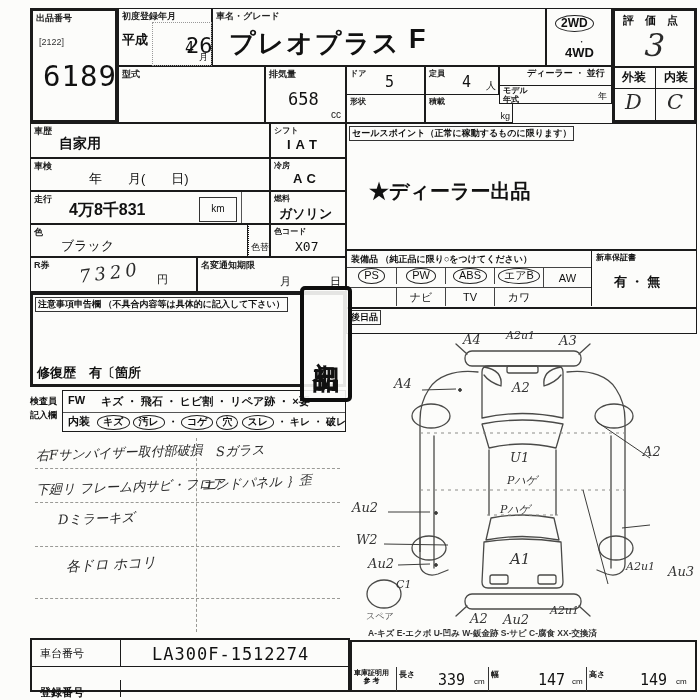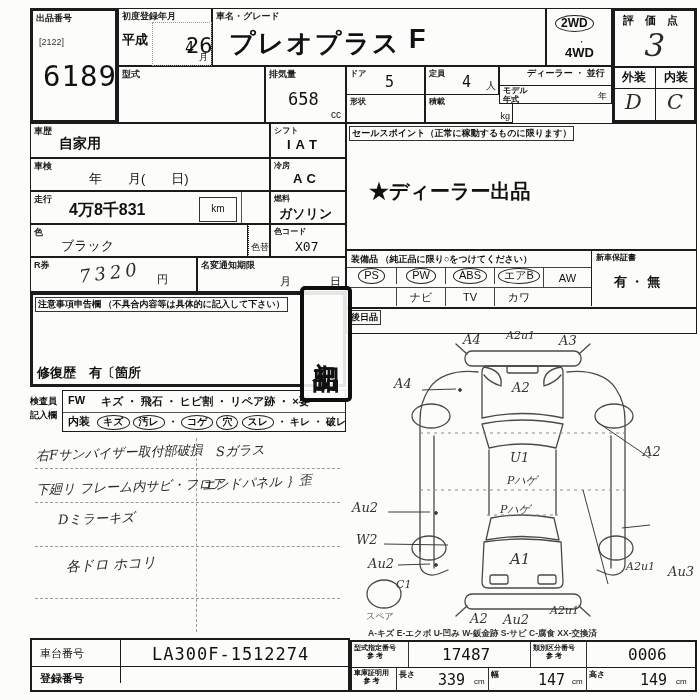--- a/index.html
+++ b/index.html
@@ -298,43 +298,28 @@
   </div>
 
   <span class="val" style="left:368px;top:628px;font-size:8.5px;font-weight:bold;color:#333;">A-キズ  E-エクボ  U-凹み  W-鈑金跡  S-サビ  C-腐食  XX-交換済</span>
 
   <div class="box" style="left:30px;top:638px;width:320px;height:54px;border-width:2.5px;">
     <div style="position:absolute;left:0;top:0;width:100%;height:26px;border-bottom:1.5px solid #1b1b1b;">
       <span class="val" style="left:8px;top:6px;font-size:11px;font-weight:normal;">車台番号</span>
       <span style="position:absolute;left:88px;top:0;height:100%;border-left:1.5px solid #1b1b1b;"></span>
       <span class="val mono" style="left:120px;top:4px;font-size:17px;letter-spacing:1px;">LA300F-1512274</span>
     </div>
-    <div style="position:absolute;left:0;top:26px;width:100%;height:17px;">
+    <div style="position:absolute;left:0;top:40px;width:100%;height:17px;">
       <span class="val" style="left:8px;top:5px;font-size:11px;font-weight:bold;">登録番号</span>
       <span style="position:absolute;left:88px;top:0;height:100%;border-left:1.5px solid #1b1b1b;"></span>
       <span class="val mono" style="left:120px;top:4px;font-size:14px;"></span>
     </div>
   </div>
 
   <div class="box" style="left:350px;top:640px;width:347px;height:52px;border-width:2px;">
-    <div style="position:absolute;left:0;top:0;width:100%;height:25px;border-bottom:1.5px solid #1b1b1b;">
-      <span style="position:absolute;left:2px;top:2px;font-size:7px;font-weight:bold;line-height:1.2;">
-        <span style="display:block;">型式指定番号</span>
-        <span style="display:block;text-align:center;">参 考</span>
-      </span>
-      <span style="position:absolute;left:56px;top:0;height:100%;border-left:1px solid #333;"></span>
-      <span class="val mono" style="left:90px;top:3px;font-size:16px;">17487</span>
-      <span style="position:absolute;left:178px;top:0;height:100%;border-left:1px solid #333;"></span>
-      <span style="position:absolute;left:181px;top:2px;font-size:7px;font-weight:bold;line-height:1.2;">
-        <span style="display:block;">類別区分番号</span>
-        <span style="display:block;text-align:center;">参 考</span>
-      </span>
-      <span style="position:absolute;left:234px;top:0;height:100%;border-left:1px solid #333;"></span>
-      <span class="val mono" style="left:276px;top:3px;font-size:16px;">0006</span>
-    </div>
     <div style="position:absolute;left:0;top:25px;width:100%;height:24px;">
       <span style="position:absolute;left:2px;top:2px;font-size:7px;font-weight:bold;line-height:1.2;">
         <span style="display:block;">車庫証明用</span>
         <span style="display:block;text-align:center;">参 考</span>
       </span>
       <span style="position:absolute;left:44px;top:0;height:100%;border-left:1px solid #333;"></span>
       <span class="val" style="left:47px;top:2px;font-size:8px;font-weight:bold;">長さ</span>
       <span class="val mono" style="left:86px;top:4px;font-size:15px;">339</span>
       <span class="val" style="left:122px;top:10px;font-size:8px;">cm</span>
       <span style="position:absolute;left:136px;top:0;height:100%;border-left:1px solid #333;"></span>

